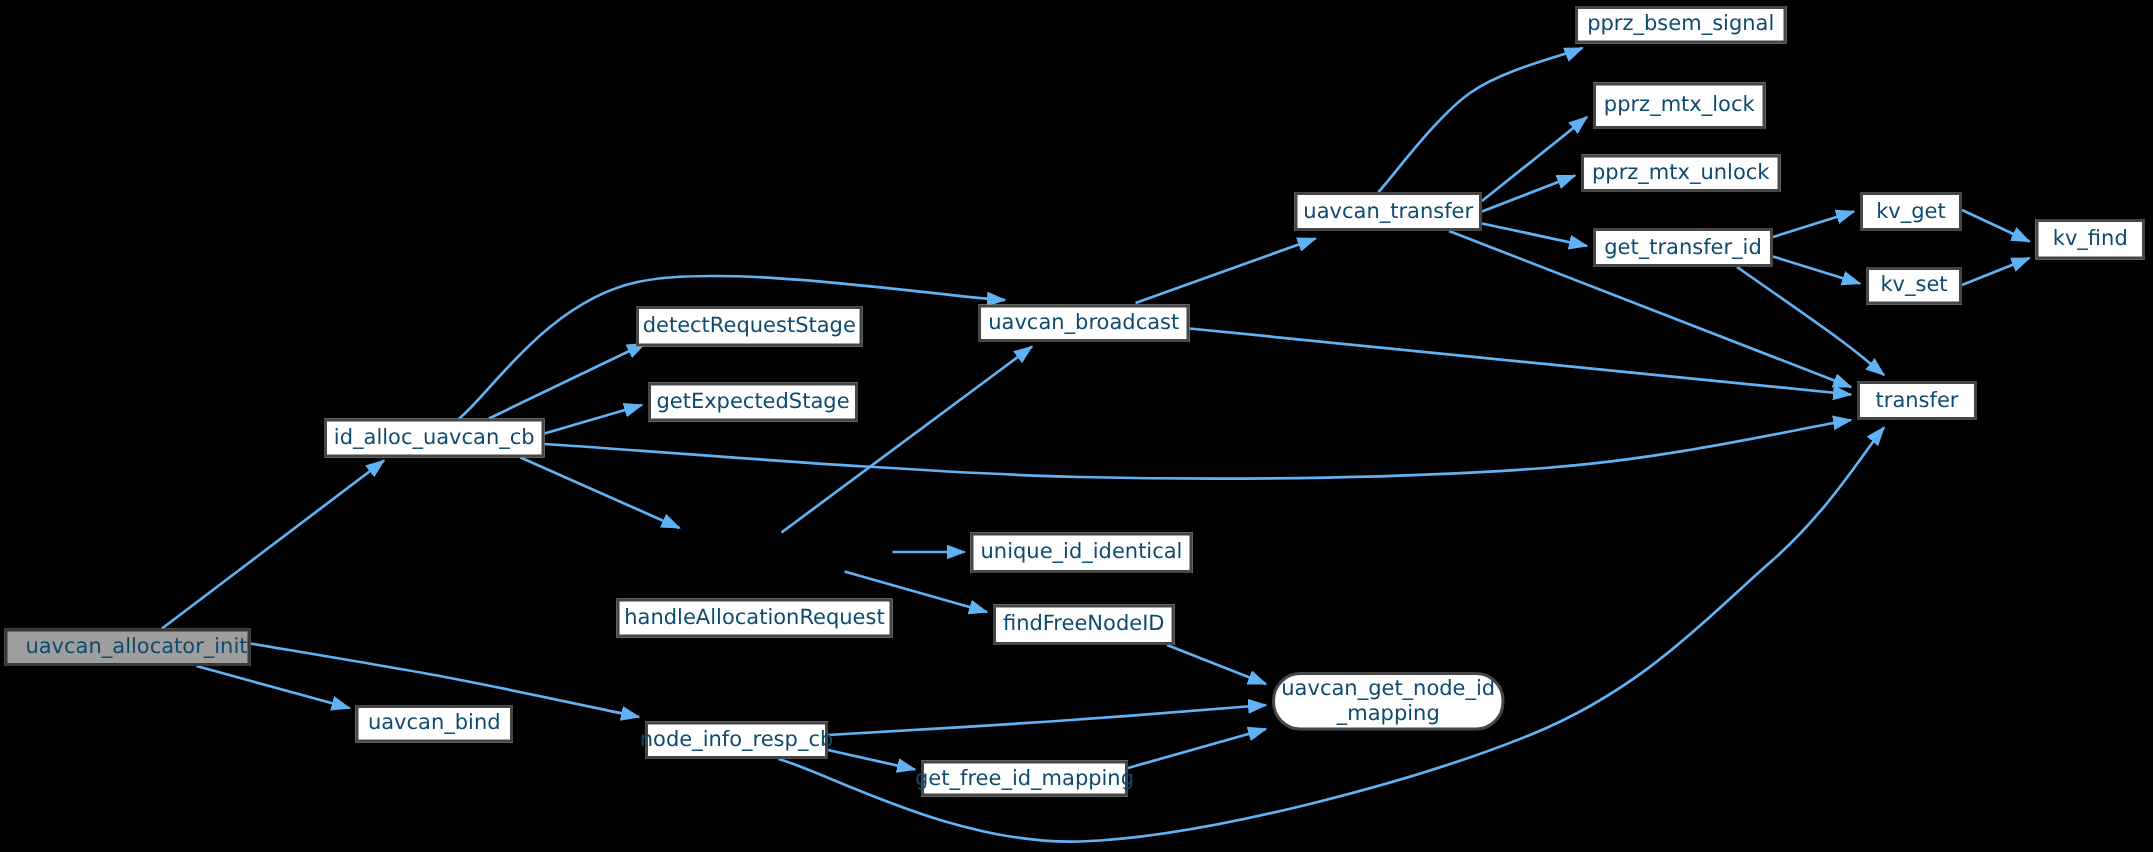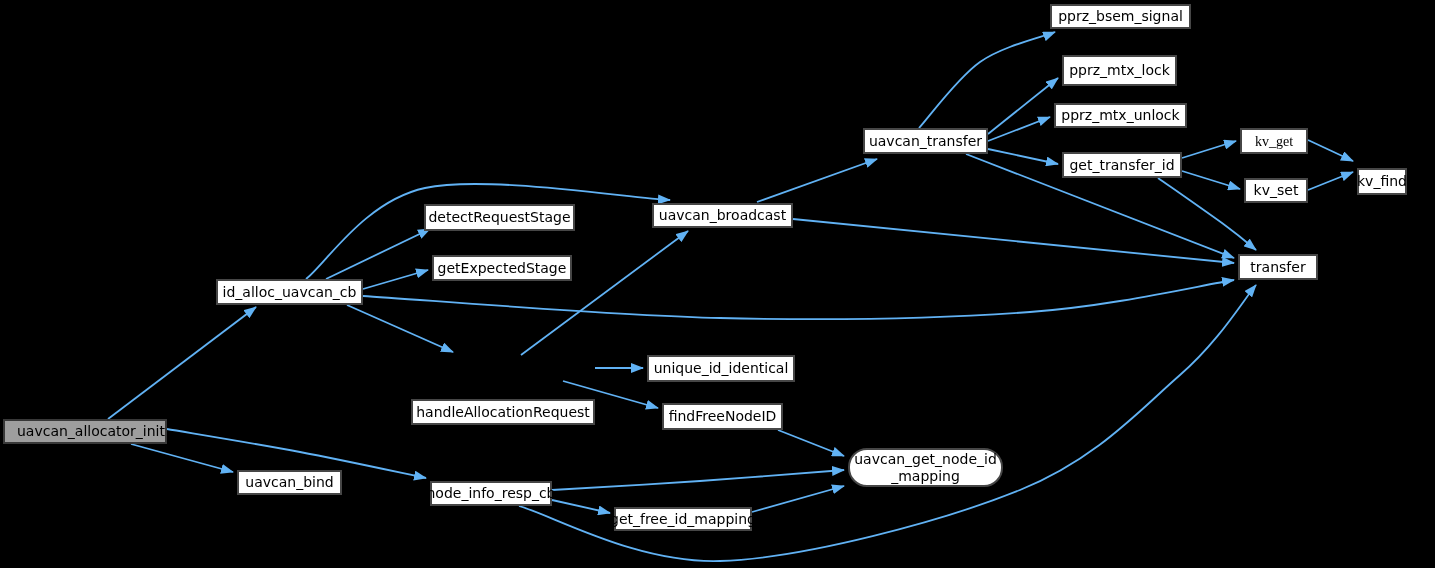--- a/index.html
+++ b/index.html
@@ -13,21 +13,21 @@
   #edge-layer{position:absolute;left:0;top:0;}
   .node{
     position:absolute;
     box-sizing:border-box;
     display:flex;
     flex-direction:column;
     align-items:center;
     justify-content:center;
     background:#ffffff;
     border:2px solid #464646;
-    color:#000000;
+    color:#0c4a6e;
     font-size:14px;
     line-height:17px;
     white-space:nowrap;
     cursor:pointer;
     z-index:2;
   }
   .node.highlight{
     background:#9e9e9e;
     border-color:#383838;
     cursor:default;
@@ -122,26 +122,26 @@
       </div>
       <div class="node" style="left: 1062px; top: 55px; width: 115px; height: 31px;">
         <div>pprz_mtx_lock</div>
       </div>
       <div class="node" style="left: 1054px; top: 103px; width: 133px; height: 25px;">
         <div>pprz_mtx_unlock</div>
       </div>
       <div class="node" style="left: 1062px; top: 152px; width: 120px; height: 26px;">
         <div>get_transfer_id</div>
       </div>
-      <div class="node" style="left: 1240px; top: 128px; width: 68px; height: 26px; font-family: Liberation Serif, serif;">
+      <div class="node" style="left: 1240px; top: 128px; width: 68px; height: 26px;">
         <div>kv_get</div>
       </div>
       <div class="node" style="left: 1244px; top: 178px; width: 64px; height: 25px;">
         <div>kv_set</div>
       </div>
-      <div class="node" style="left: 1357px; top: 168px; width: 50px; height: 27px;">
+      <div class="node" style="left: 1357px; top: 146px; width: 73px; height: 27px;">
         <div>kv_find</div>
       </div>
       <div class="node" style="left: 1238px; top: 254px; width: 80px; height: 26px;">
         <div>transfer</div>
       </div>
     </div>
 </div>
 
 </body></html>

